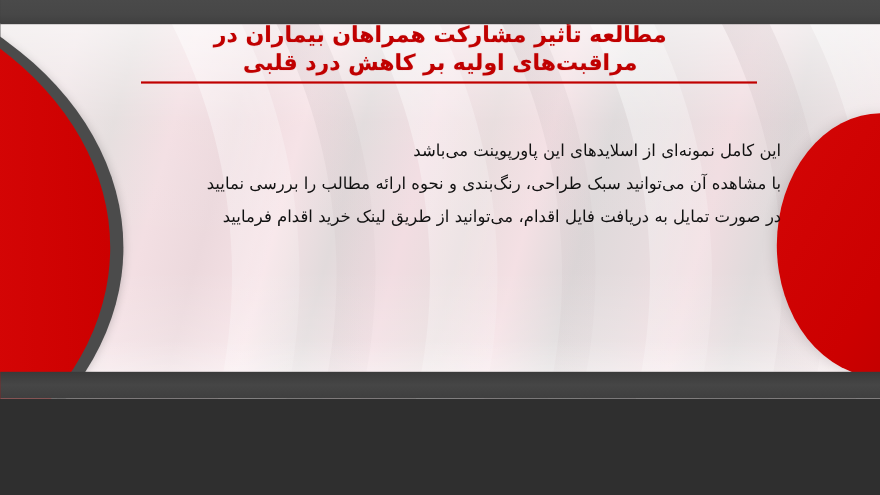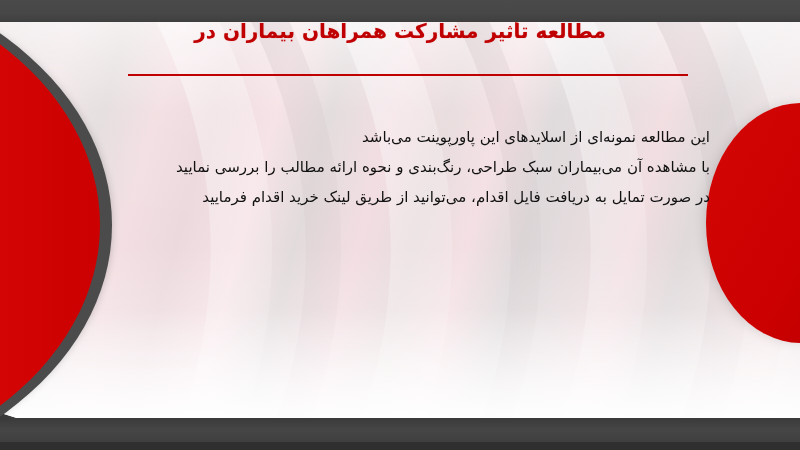--- a/index.html
+++ b/index.html
@@ -4,21 +4,21 @@
 <title>Slide</title>
 <style>
   html,body{margin:0;padding:0;background:#2f2f2f;}
   body{
     width:800px;height:450px;overflow:hidden;position:relative;
     font-family:"DejaVu Sans","Liberation Sans",sans-serif;
   }
 
   
   #slide{
-    position:absolute;inset:0;width:800px;height:442px;
+    position:absolute;inset:0;width:800px;height:362px;
     background:#3d3d3d;overflow:hidden;
   }
 
   
   .frame-top{
     position:absolute;left:0;top:0;width:800px;height:22px;
     background:linear-gradient(180deg,#4a4a4a 0%,#474747 60%,#3f3f3f 100%);
     z-index:7;
   }
   .frame-bottom{
@@ -166,25 +166,26 @@
   </div>
 
   <div class="right-oval"></div>
 
   <div class="blade-shadow"></div>
   <div class="blade-stroke"></div>
   <div class="blade-fill"></div>
 
   <div class="title-wrap">
     <div class="title-line">مطالعه تأثیر مشارکت همراهان بیماران در</div>
+    <div class="title-line">مراقبت‌های اولیه بر کاهش درد قلبی</div>
   </div>
   <div class="title-rule"></div>
 
   <div class="body-wrap">
-    <div class="body-line">این مطالعه نمونه‌ای از اسلایدهای این پاورپوینت می‌باشد</div>
-    <div class="body-line">با مشاهده آن می‌بیماران سبک طراحی، رنگ‌بندی و نحوه ارائه مطالب را بررسی نمایید</div>
+    <div class="body-line">این کامل نمونه‌ای از اسلایدهای این پاورپوینت می‌باشد</div>
+    <div class="body-line">با مشاهده آن می‌توانید سبک طراحی، رنگ‌بندی و نحوه ارائه مطالب را بررسی نمایید</div>
     <div class="body-line">در صورت تمایل به دریافت فایل اقدام، می‌توانید از طریق لینک خرید اقدام فرمایید</div>
   </div>
 
   <div class="frame-top"></div>
   <div class="frame-bottom"></div>
 
 </div>
 
 </body></html>

